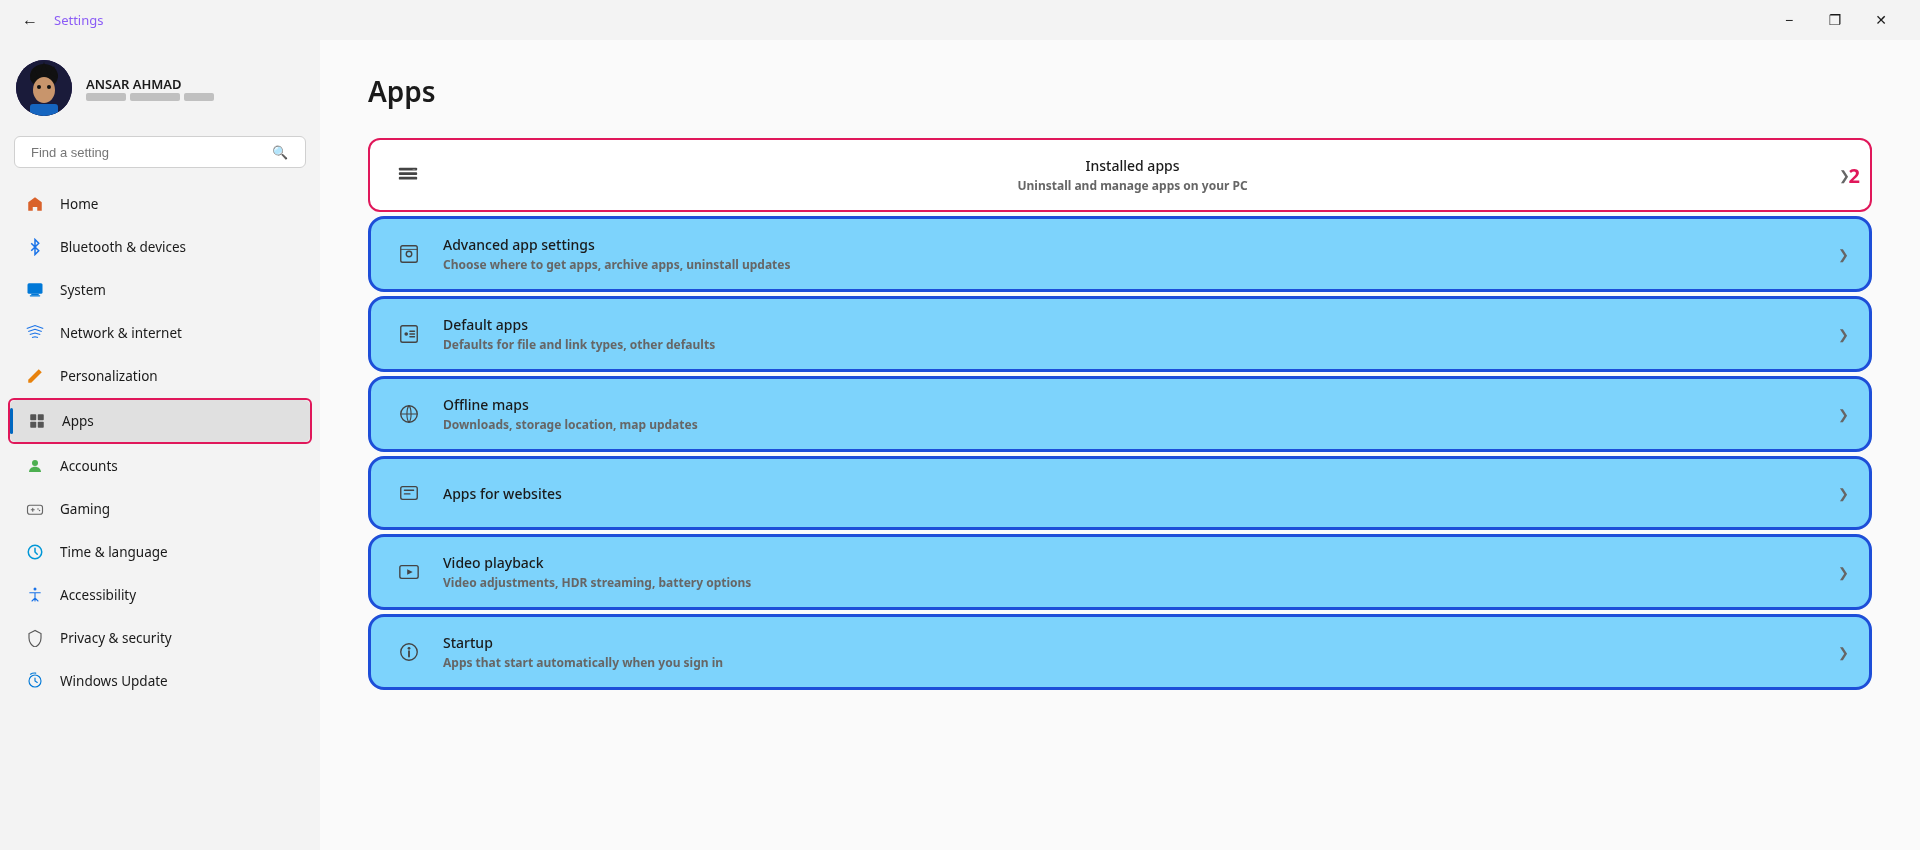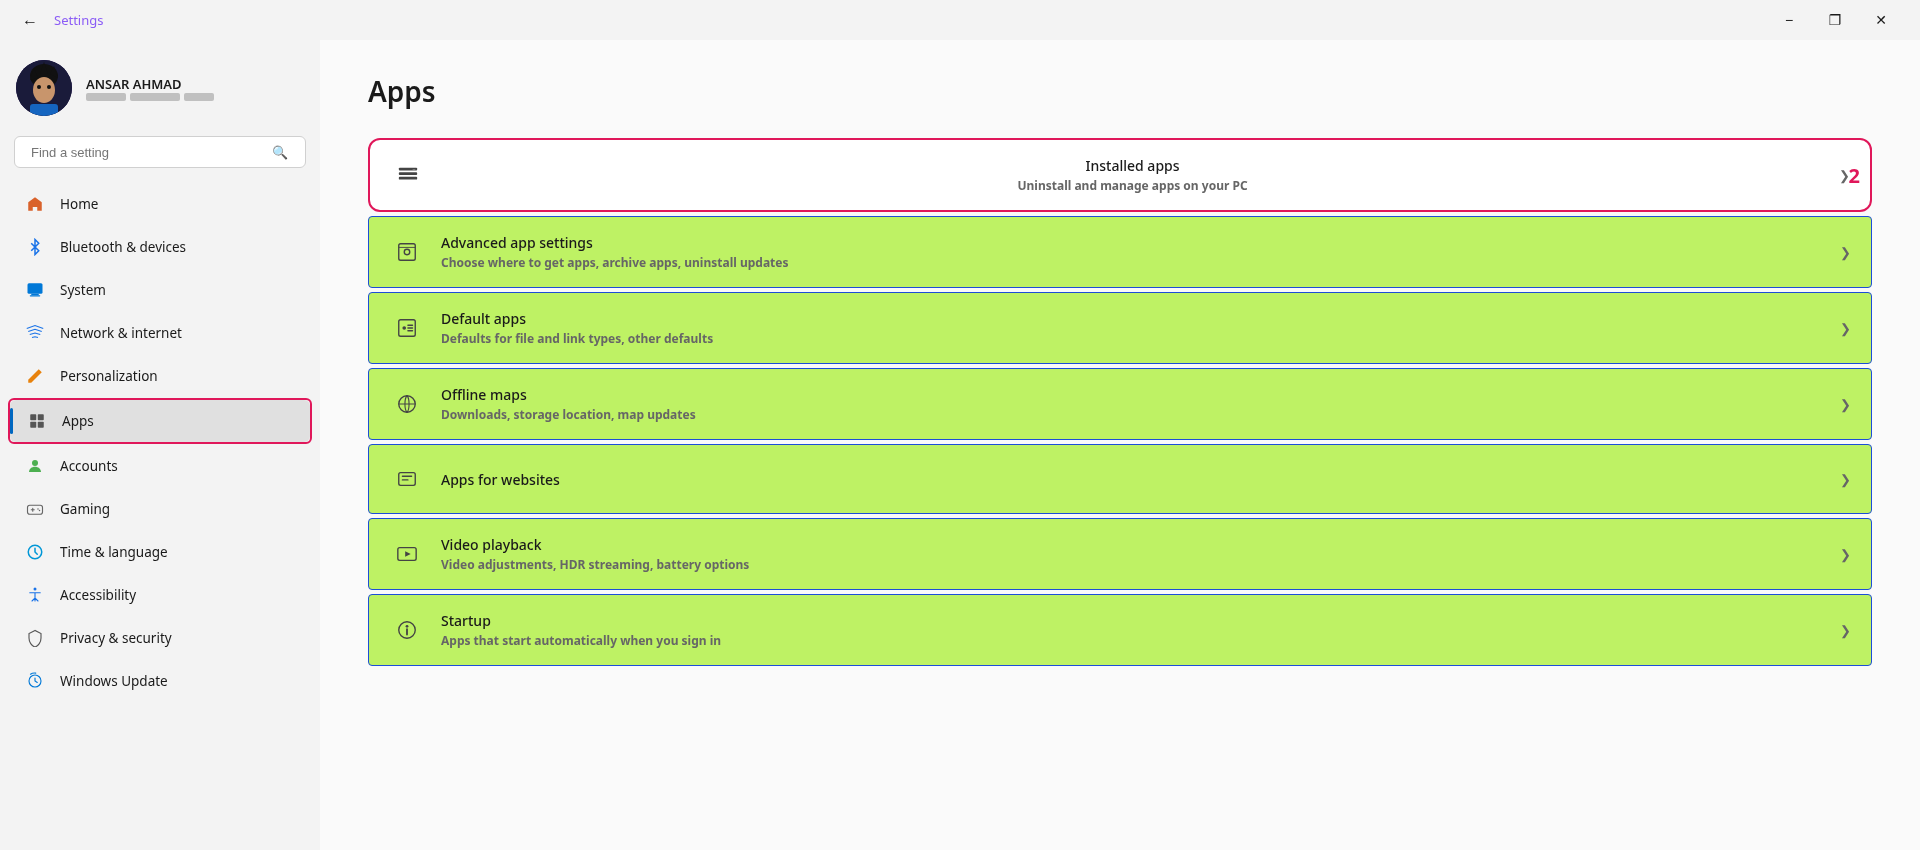--- a/index.html
+++ b/index.html
@@ -187,24 +187,24 @@
     }
     .content-title {
       font-size: 28px;
       font-weight: 600;
       color: #1a1a1a;
       margin-bottom: 28px;
     }
 
     
     .settings-card {
-      background: #bef264;
-      border-radius: 4px;
+      background: #7dd3fc;
+      border-radius: 16px;
       margin-bottom: 4px;
-      border: 1px solid #1d4ed8;
+      border: 3px solid #1d4ed8;
     }
     .settings-row {
       display: flex;
       align-items: center;
       gap: 16px;
       padding: 16px 20px;
       cursor: pointer;
       border-radius: 8px;
       position: relative;
     }

